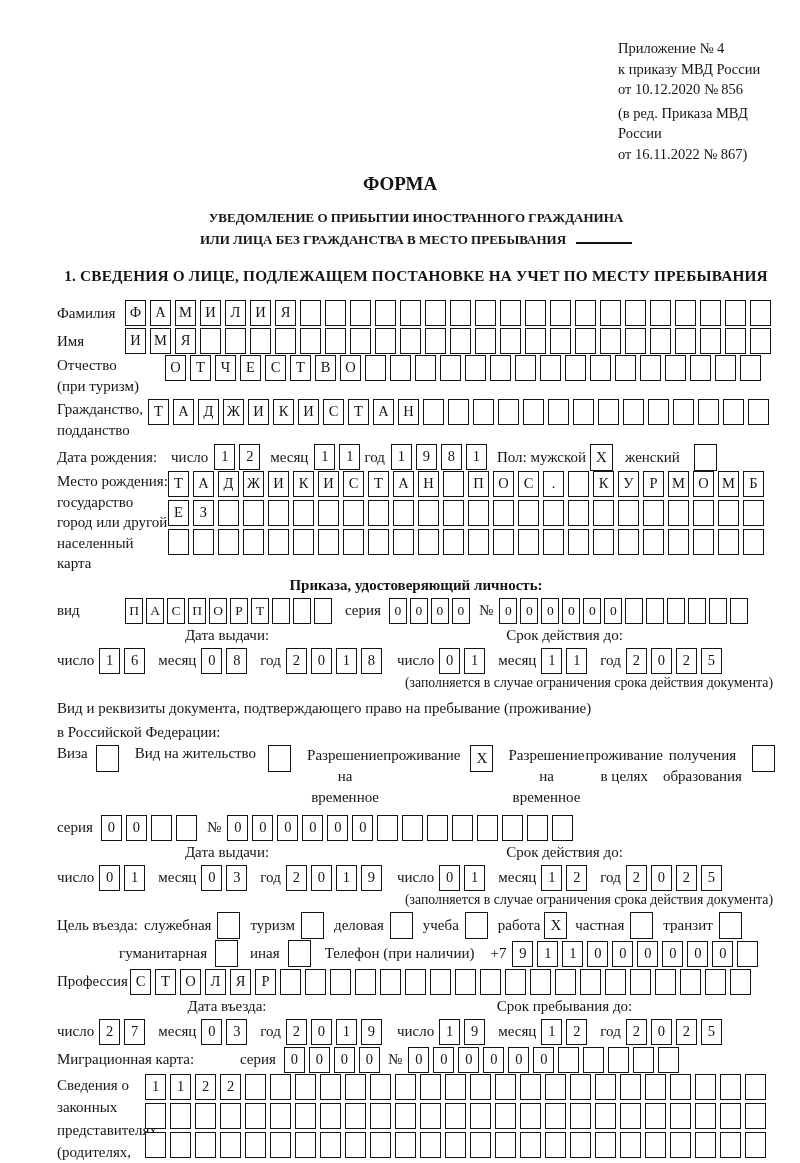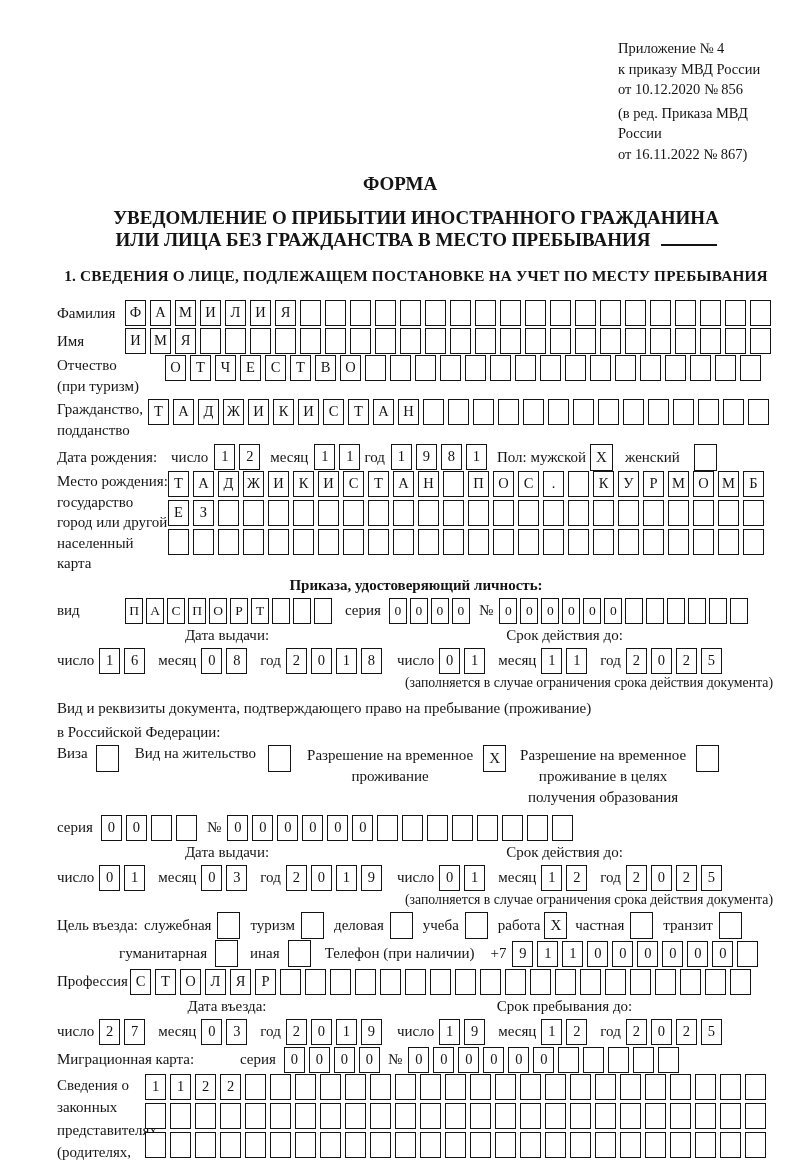--- a/index.html
+++ b/index.html
@@ -7,21 +7,21 @@
   body {
     width:800px; height:1163px; overflow:hidden; position:relative;
     font-family:"Liberation Serif", serif; color:#141414;
   }
   .page { padding:38px 25px 0 57px; }
 
   .hdr { margin-left:561px; font-size:14.5px; line-height:20.5px; }
   .hdr .gap { margin-top:3px; }
   .forma { margin-top:9px; text-align:center; padding-right:32px; font-weight:bold; font-size:19px; }
 
-  .title { margin-top:12px; text-align:center; font-weight:bold; font-size:19px; line-height:22px; }
+  .title { margin-top:12px; text-align:center; font-weight:bold; font-size:13px; line-height:22px; }
   .blankline { display:inline-block; width:56px; border-bottom:2px solid #141414; margin-left:10px; }
 
   .sechead { margin-top:16px; font-weight:bold; font-size:15.3px; letter-spacing:0.2px;text-align:center; }
 
   .frow { display:flex; align-items:center; min-height:28px; }
   .frow.top { align-items:flex-start; }
   .lbl { font-size:15px; white-space:nowrap; }
   .lblcol { display:flex; flex-direction:column; font-size:15px; line-height:21px; flex:none; }
   .w68 { width:68px; flex:none; }
   .w91 { width:91px; flex:none; }
@@ -52,21 +52,21 @@
   .dt-left { width:340px; text-align:center; }
   .dt-right { width:335px; text-align:center; }
   .dgroup { width:340px; display:flex; align-items:center; flex:none; }
   .dgroup .lbl { margin-right:5px; }
   .dgroup .cells { margin-right:9px; }
 
   .note-r { text-align:right; font-size:13.8px; height:20px; padding-right:2px; }
   .intro { font-size:15px; line-height:22px; margin-top:2px; }
 
   .opt { display:flex; align-items:flex-start; }
-  .optlines { display:flex; flex-direction:column; text-align:center; font-size:15px; line-height:21px; }
+  .optlines { display:flex; flex-direction:row; text-align:center; font-size:15px; line-height:21px; }
 
   .repr-note { text-align:center; font-size:13.8px; margin-top:8px; }
 
   .ml4{margin-left:4px} .ml6{margin-left:6px} .ml8{margin-left:8px} .ml10{margin-left:10px}
   .ml12{margin-left:12px} .ml14{margin-left:14px} .ml16{margin-left:16px} .ml28{margin-left:28px}
   .mr4{margin-right:4px} .mr6{margin-right:6px} .mr8{margin-right:8px}
   .mt2{margin-top:2px} .mt6{margin-top:6px} .mt14{margin-top:14px}
   .dlab { margin:0 6px; }
 </style>
 </head>

